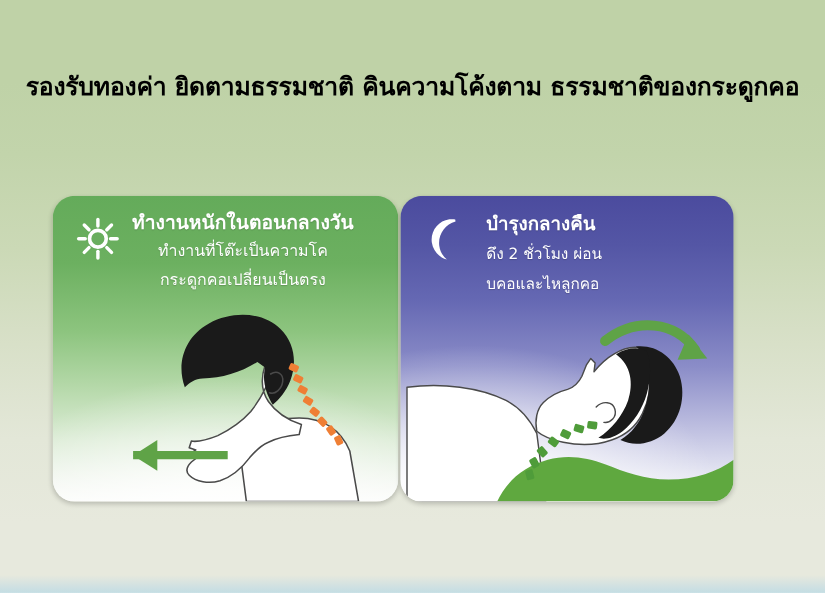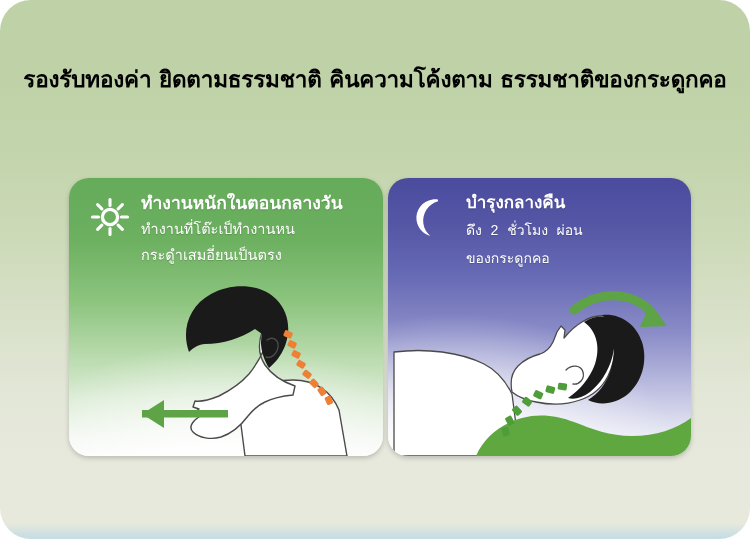--- a/index.html
+++ b/index.html
@@ -22,21 +22,20 @@
         #bfd2a7 14%,
         #c2d4ab 26%,
         #cbd9b6 42%,
         #d8e0c8 58%,
         #e3e7d8 74%,
         #e7e9dd 88%,
         #e7e9dd 97%,
         #cfe0e2 99%,
         #c3dde3 100%);
     overflow: hidden;
-    border-radius: 31px;
   }
 
   
   .headline {
     position: absolute;
     left: 0;
     top: 56px;
     width: 750px;
     text-align: center;
     color: #000000;
@@ -53,22 +52,22 @@
   
   .panel {
     position: absolute;
     top: 178px;
     width: 303px;
     height: 278px;
     border-radius: 20px;
     overflow: hidden;
     box-shadow: 0 2px 5px rgba(0,0,0,0.20);
   }
-  .panel.left  { left: 69px; width: 314px; }
-  .panel.right { left: 388px; font-family: Liberation Mono, monospace; }
+  .panel.left  { left: 48px; width: 314px; text-align: center; }
+  .panel.right { left: 364px; }
 
   .panel-bg {
     position: absolute;
     inset: 0;
   }
   .panel.left .panel-bg {
     background:
       radial-gradient(115% 85% at 50% 115%, rgba(255,255,255,0.95) 0%, rgba(255,255,255,0.82) 22%, rgba(255,255,255,0.40) 44%, rgba(255,255,255,0.0) 66%),
       linear-gradient(to bottom, #64ab5a 0%, #6cb060 22%, #8cc47e 44%, #b4d8a8 62%, #dcecd6 80%, #f3f7f1 94%, #fbfcfa 100%);
   }
@@ -156,22 +155,22 @@
               <line x1="34.5" y1="23" x2="40.5" y2="23"></line>
               <line x1="10.6" y1="10.6" x2="14.9" y2="14.9"></line>
               <line x1="31.1" y1="31.1" x2="35.4" y2="35.4"></line>
               <line x1="35.4" y1="10.6" x2="31.1" y2="14.9"></line>
               <line x1="14.9" y1="31.1" x2="10.6" y2="35.4"></line>
             </g>
           </svg>
         </div>
         <div class="panel-text">
           <div class="panel-title">ทำงานหนักในตอนกลางวัน</div>
-          <div class="panel-sub">ทำงานที่โต๊ะเป็ทำงานหน</div>
-          <div class="panel-sub">กระดูำเสมอี่ยนเป็นตรง</div>
+          <div class="panel-sub">ทำงานที่โต๊ะเป็นความโค</div>
+          <div class="panel-sub">กระดูกคอเปลี่ยนเป็นตรง</div>
         </div>
       </div>
 
       <div class="illus">
         <svg viewBox="0 0 314 190" preserveAspectRatio="none" aria-hidden="true">
 
           <path d="M168 128 C184 120 205 114 224 114 C246 114 262 125 270 144 L278 190 L176 190 Z" fill="#ffffff" stroke="#4a4a4a" stroke-width="1.4" stroke-linejoin="round"></path>
 
           <path d="M205 60 C198 79 190 96 180 108 C172 117 162 124 150 130
                    C140 134 132 136 126 135 L124 141 L130 143 L124 147 L131 150 L126 154
@@ -215,21 +214,21 @@
       <div class="panel-head">
         <div class="icon-wrap">
           <svg viewBox="0 0 46 46" width="46" height="46" aria-hidden="true">
             <path d="M32.5 6.5 C22.5 7.8 14.8 16.3 14.8 26.5 C14.8 31.6 16.7 36.2 19.9 39.7
                      C13.2 36.8 8.5 30.2 8.5 22.5 C8.5 12.2 16.9 3.8 27.2 3.8 C29.1 3.8 30.9 4.1 32.5 4.6 Z" fill="#ffffff" transform="translate(2,2) rotate(-8 23 23)"></path>
           </svg>
         </div>
         <div class="panel-text">
           <div class="panel-title">บำรุงกลางคืน</div>
           <div class="panel-sub">ดึง 2 ชั่วโมง ผ่อน</div>
-          <div class="panel-sub">ของกระดูกคอ</div>
+          <div class="panel-sub">บคอและไหลูกคอ</div>
         </div>
       </div>
 
       <div class="illus">
         <svg viewBox="0 0 303 190" preserveAspectRatio="none" aria-hidden="true">
 
           <g fill="none">
             <path d="M186 44 C214 22 250 26 268 52" stroke="#5fa347" stroke-width="9" stroke-linecap="round"></path>
             <path d="M262 38 L279 60 L252 61 Z" fill="#5fa347"></path>
           </g>

